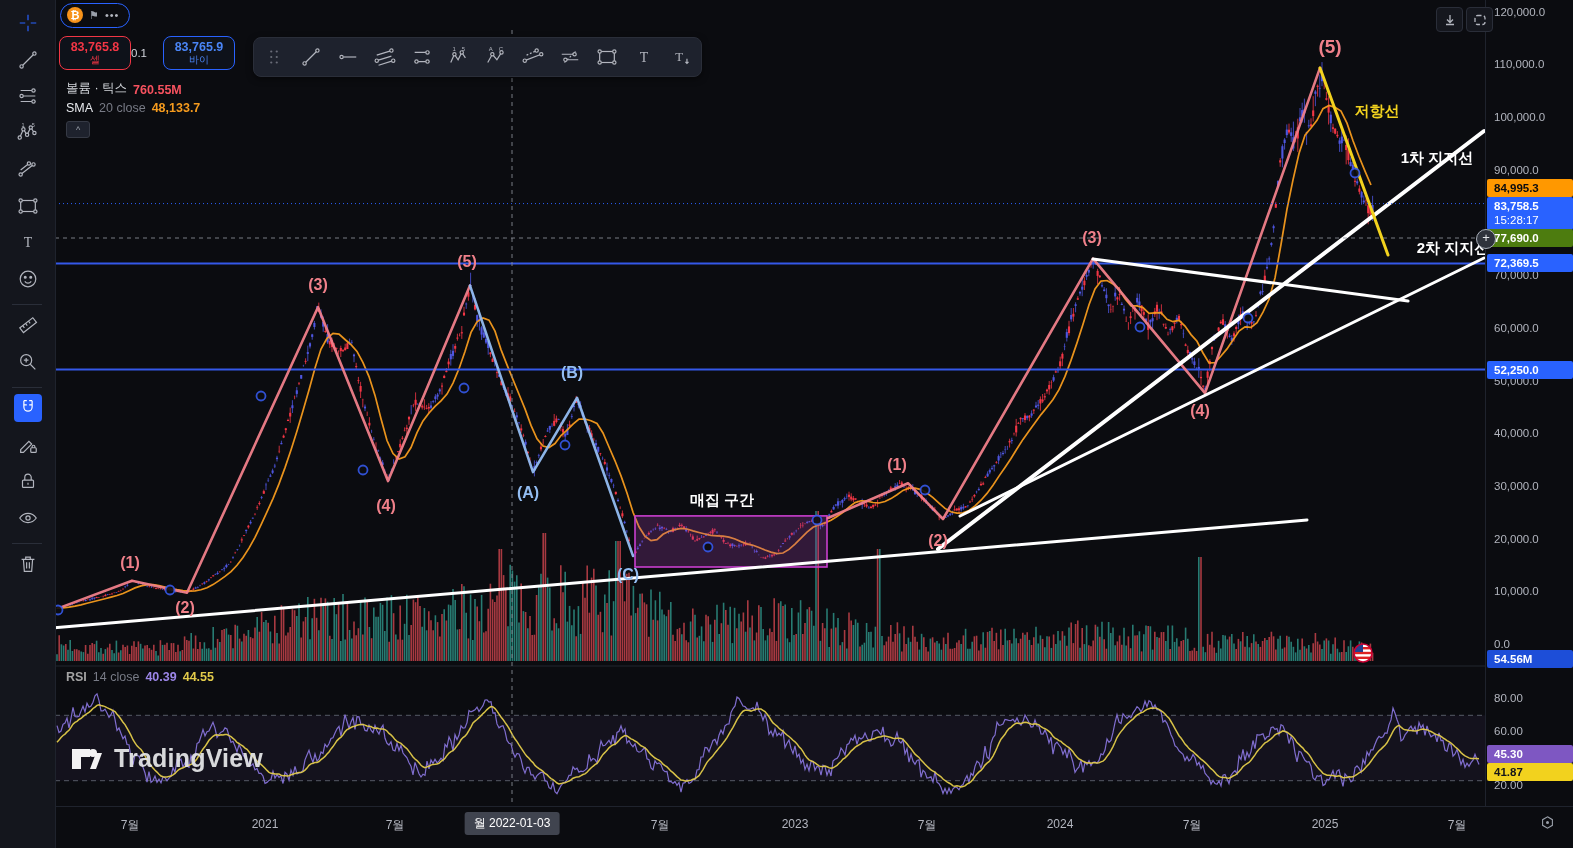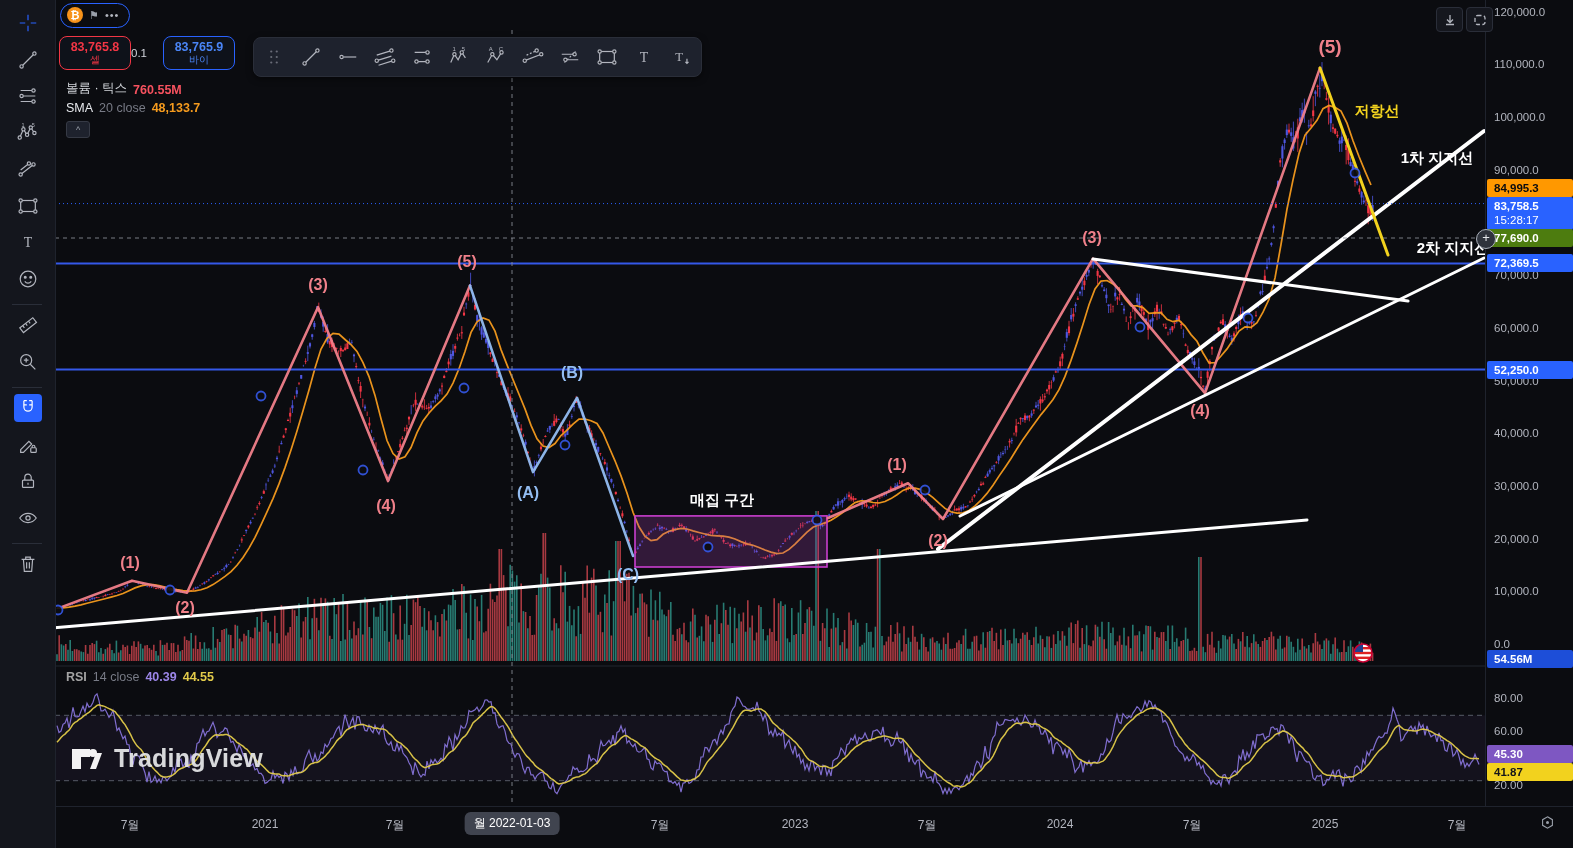--- a/index.html
+++ b/index.html
@@ -2210,21 +2210,21 @@
       <div class="pa-badge" style="top:197px;background:#2962ff;color:#ffffff">83,758.5<div style="font-weight:400">15:28:17</div></div>
       <div class="pa-badge" style="top:229px;background:#4d7c0f;color:#ffffff">77,690.0</div>
       <div class="pa-badge" style="top:254px;background:#2962ff;color:#ffffff">72,369.5</div>
       <div class="pa-badge" style="top:361px;background:#2962ff;color:#ffffff">52,250.0</div>
       <div class="pa-badge" style="top:650px;background:#1d4ed8;color:#ffffff">54.56M</div>
       <div class="pa-badge" style="top:745px;background:#7e57c2;color:#ffffff">45.30</div>
       <div class="pa-badge" style="top:763px;background:#f2d21e;color:#15161a">41.87</div>
     </div>
 
   <div id="time-axis">
-    <div id="ta-badge" style="left: 512px; border-radius: 6px;">월 2022-01-03</div>
+    <div id="ta-badge" style="left: 512px;">월 2022-01-03</div>
     <div id="axis-gear">
       <svg width="15" height="15" viewBox="0 0 15 15">
           <path d="M7.5 1.8l4.9 2.85v5.7L7.5 13.2 2.6 10.35v-5.7z" fill="none" stroke="#9aa0aa" stroke-width="1.1"></path>
           <circle cx="7.5" cy="7.5" r="1.5" fill="#9aa0aa"></circle>
         </svg>
     </div>
   <div class="ta-label" style="left:110px">7월</div>
       <div class="ta-label" style="left:245px">2021</div>
       <div class="ta-label" style="left:375px">7월</div>
       <div class="ta-label" style="left:640px">7월</div>

